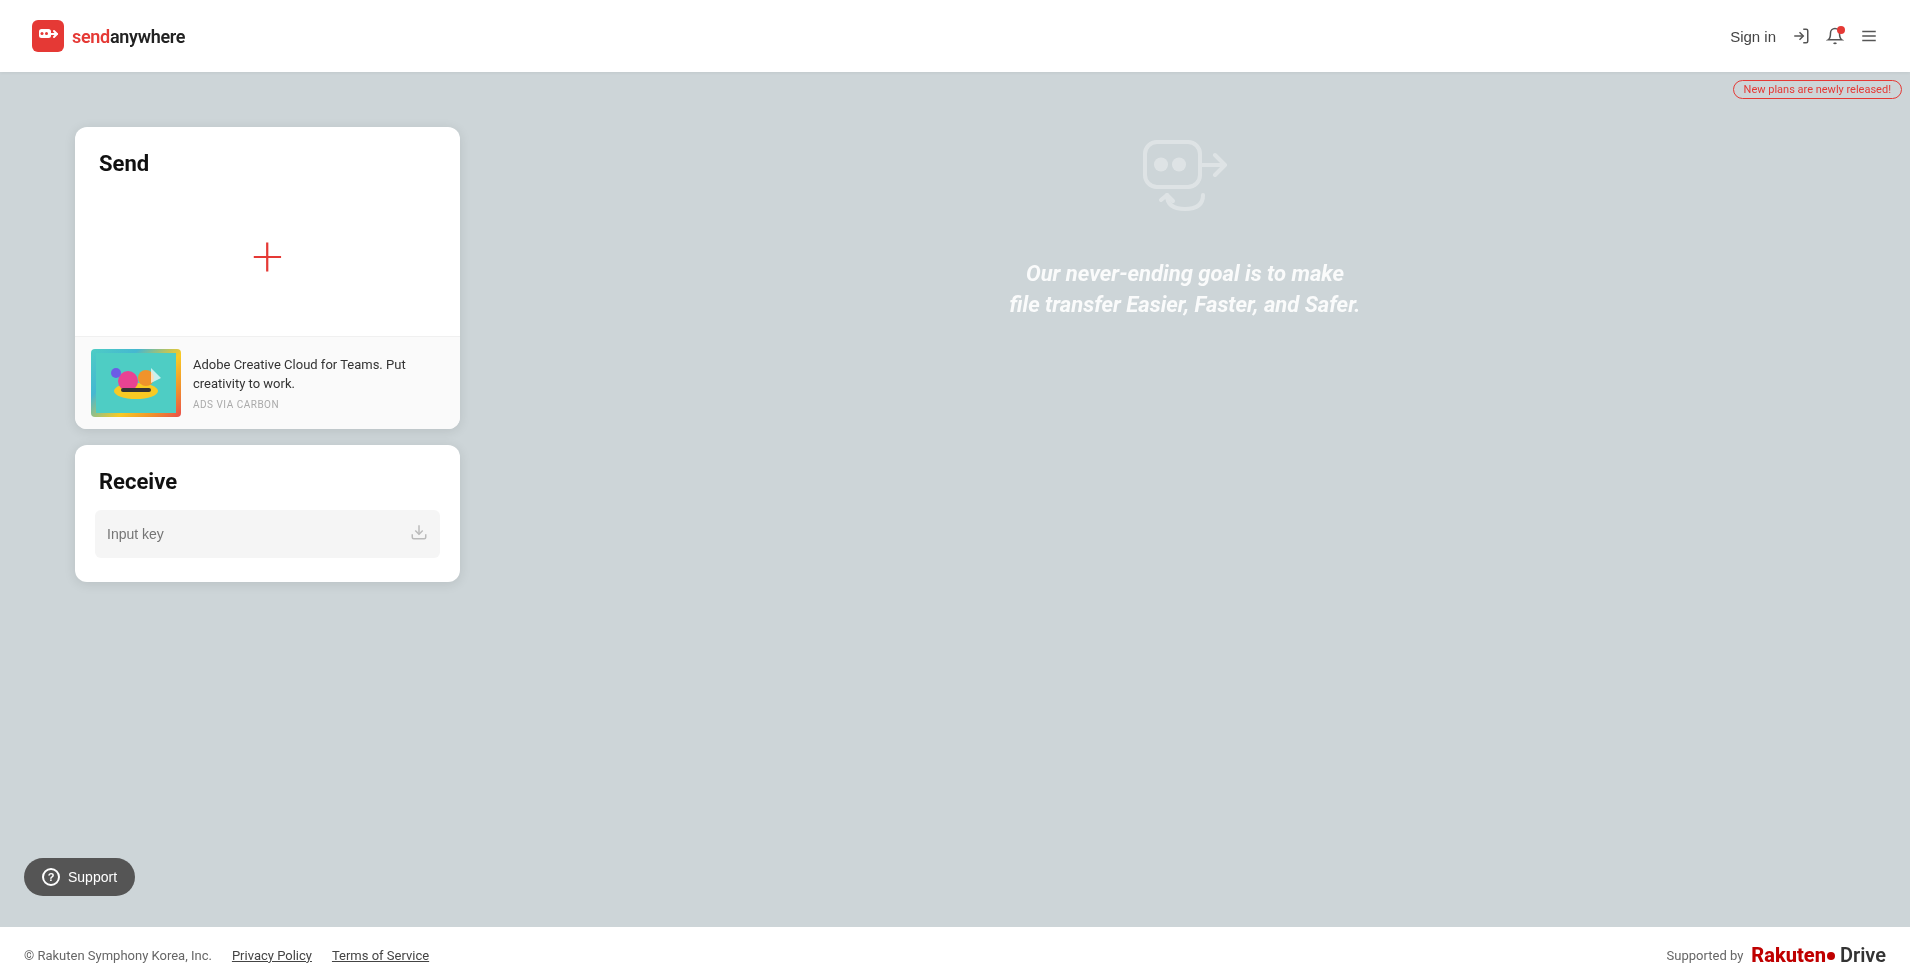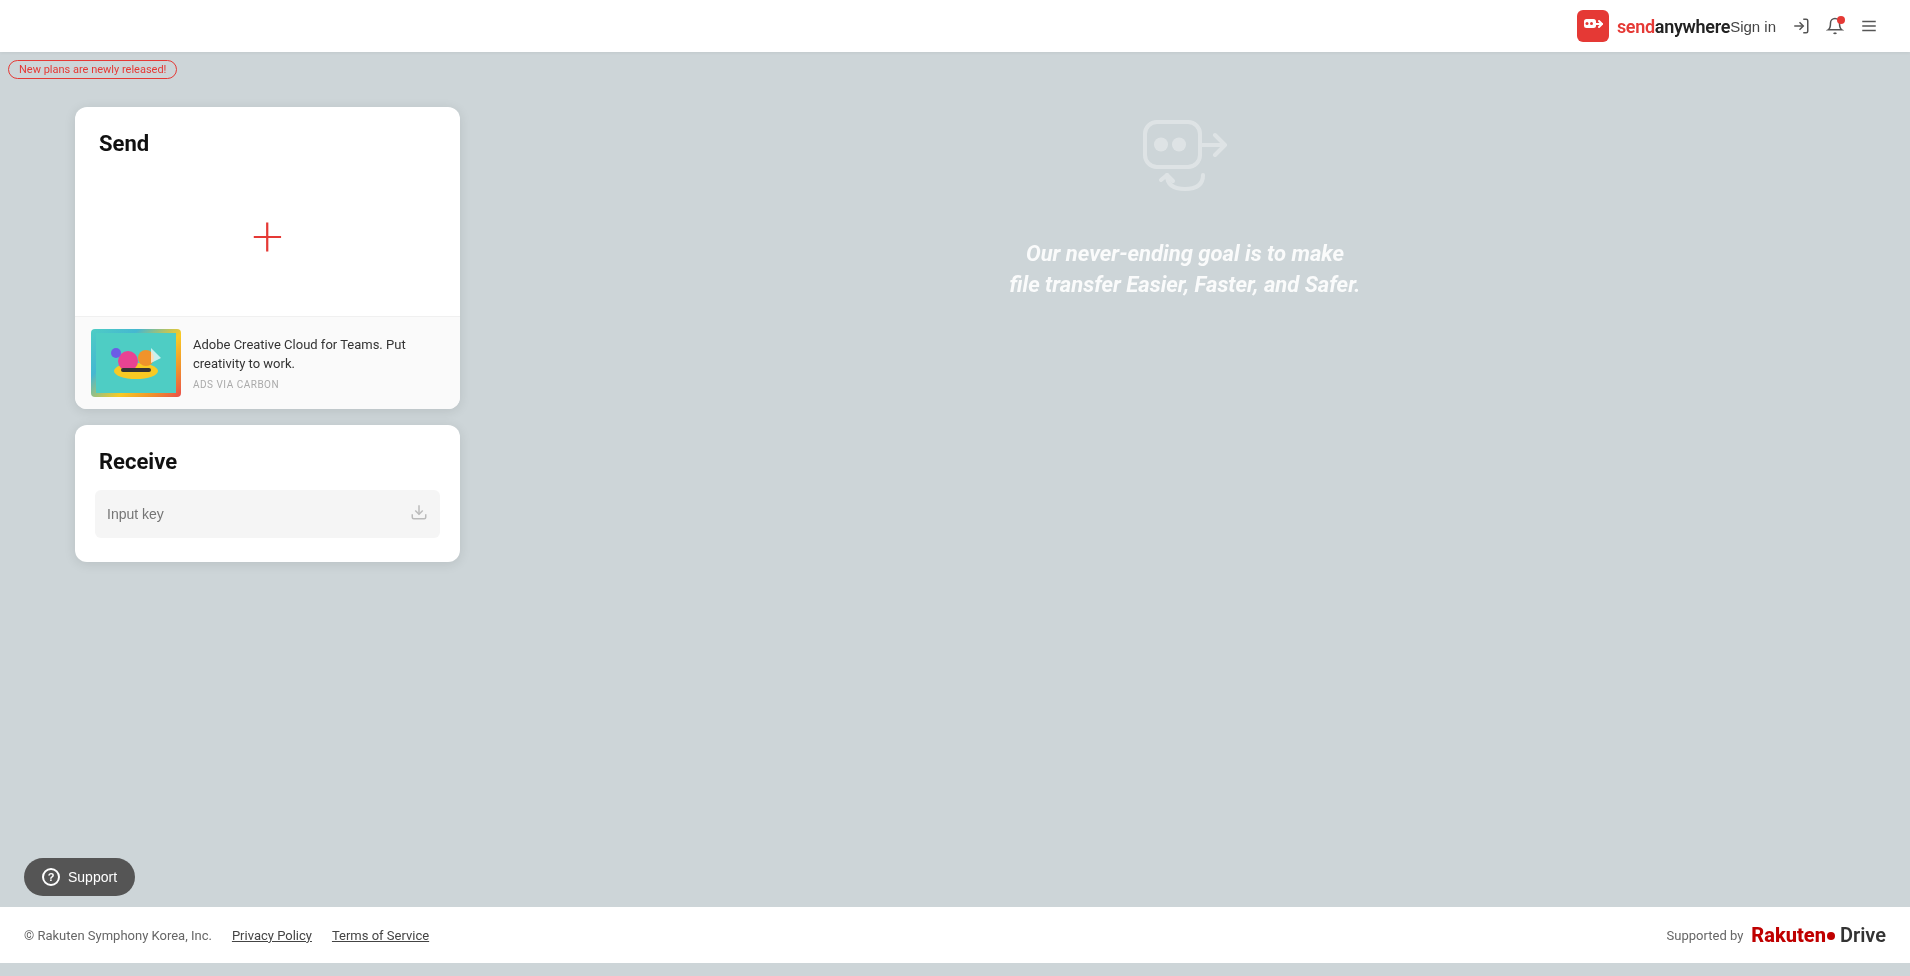--- a/index.html
+++ b/index.html
@@ -7,24 +7,24 @@
       font-family: -apple-system, BlinkMacSystemFont, 'Segoe UI', Roboto, sans-serif;
       background: #cdd5d8;
       min-height: 976px;
       position: relative;
       overflow-x: hidden;
     }
 
     
     .header {
       background: #fff;
-      height: 52px;
-      display: flex;
-      align-items: center;
-      justify-content: flex-end;
+      height: 72px;
+      display: flex;
+      align-items: center;
+      justify-content: space-between;
       padding: 0 32px;
       position: relative;
       z-index: 10;
       box-shadow: 0 1px 3px rgba(0,0,0,0.06);
     }
     .header-left {
       display: flex;
       align-items: center;
       gap: 8px;
     }
@@ -82,21 +82,21 @@
       background: #e53935;
       border-radius: 50%;
       position: absolute;
       top: -1px;
       right: -1px;
     }
 
     
     .announcement-bar {
       display: flex;
-      justify-content: flex-start;
+      justify-content: flex-end;
       padding: 8px;
       background: #cdd5d8;
     }
     .announcement-badge {
       background: transparent;
       border: 1.5px solid #e53935;
       color: #e53935;
       font-size: 11px;
       padding: 2px 10px;
       border-radius: 20px;

